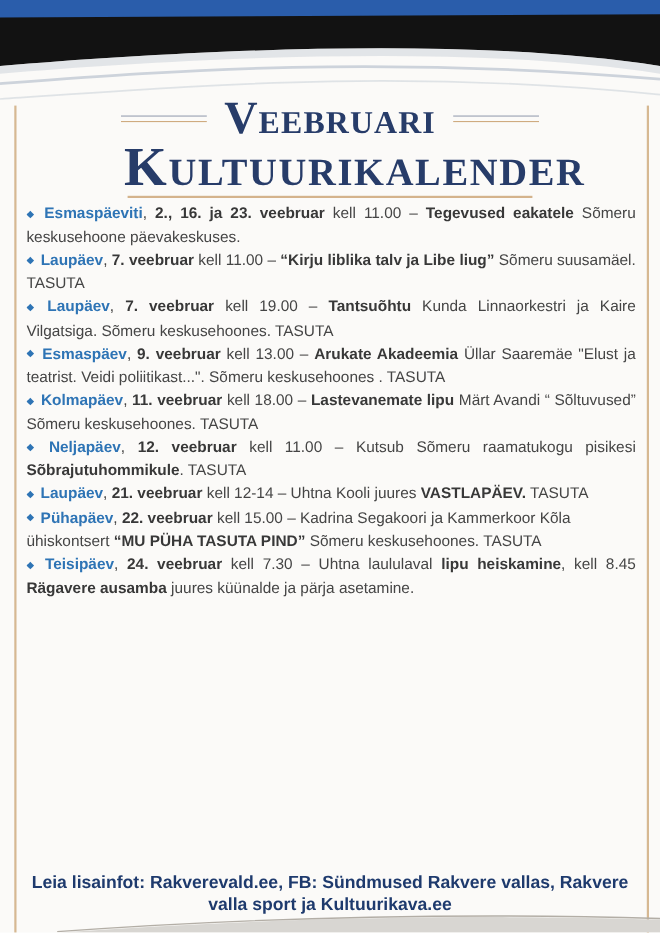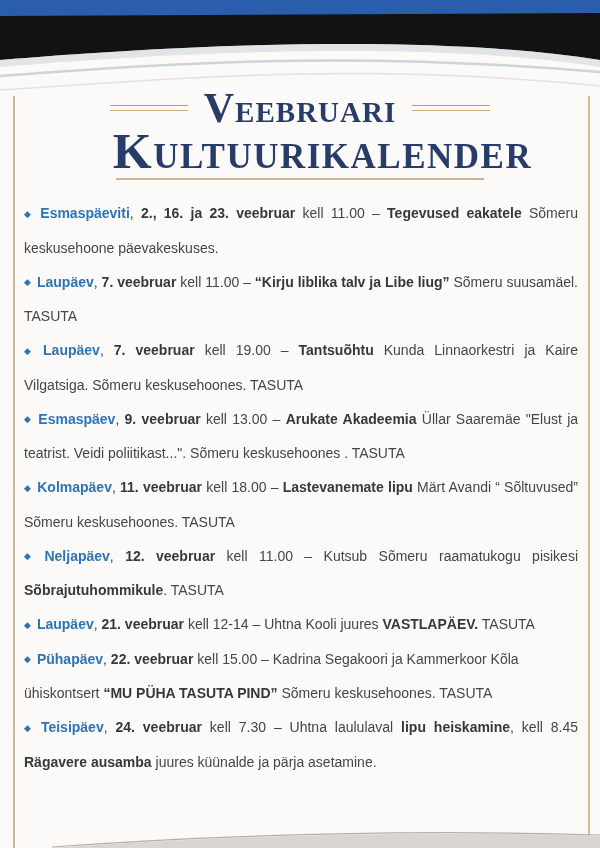--- a/index.html
+++ b/index.html
@@ -20,22 +20,22 @@
   .header{position:absolute;top:88px;left:0;width:600px;text-align:center;}
   .title-row{display:flex;justify-content:center;align-items:center;gap:16px;}
   .title-line1{font-family:"Liberation Serif","DejaVu Serif",serif;font-variant:small-caps;
     font-weight:bold;font-size:42px;line-height:40px;letter-spacing:1px;color:var(--title-navy);}
   .title-line2{font-family:"Liberation Serif","DejaVu Serif",serif;font-variant:small-caps;
     font-weight:bold;font-size:50px;line-height:44px;letter-spacing:1.5px;color:var(--title-navy);margin-top:1px;padding-left:45px;}
   .side-rule{width:78px;height:4px;border-top:1.5px solid #97a0b2;border-bottom:1.5px solid var(--frame-tan);}
   .title-divider{width:368px;border:0;border-top:2px solid var(--frame-tan);margin:5px auto 0;opacity:.9;}
 
   
-  .event-list{position:absolute;top:196px;left:24px;width:554px;height:604px;overflow:hidden;
-    font-size:14px;line-height:34px;color:var(--body-text);}
+  .event-list{position:absolute;top:183px;left:24px;width:554px;height:604px;overflow:hidden;
+    font-size:14px;line-height:21px;color:var(--body-text);}
   .event{margin:0;text-align:justify;}
   .bullet{color:var(--accent-blue);font-size:9px;margin-right:6px;vertical-align:1.5px;}
   .seg-day{color:var(--accent-blue);font-weight:bold;}
   .seg-b{color:var(--bold-text);font-weight:bold;}
   .seg-n{color:var(--body-text);}
 
   
   .footer{position:absolute;top:793px;left:0;width:600px;text-align:center;
     font-weight:bold;font-size:16px;line-height:19.5px;color:var(--footer-navy);}
 </style>
@@ -70,19 +70,23 @@
       <p class="event"><span class="bullet">◆</span><span class="seg-day">Laupäev</span><span class="seg-n">, </span><span class="seg-b">7. veebruar</span><span class="seg-n"> kell 11.00 – </span><span class="seg-b">“Kirju liblika talv ja Libe liug”</span><span class="seg-n"> Sõmeru suusamäel. TASUTA</span></p>
       <p class="event"><span class="bullet">◆</span><span class="seg-day">Laupäev</span><span class="seg-n">, </span><span class="seg-b">7. veebruar</span><span class="seg-n"> kell 19.00 – </span><span class="seg-b">Tantsuõhtu</span><span class="seg-n"> Kunda Linnaorkestri ja Kaire Vilgatsiga. Sõmeru keskusehoones. TASUTA</span></p>
       <p class="event"><span class="bullet">◆</span><span class="seg-day">Esmaspäev</span><span class="seg-n">, </span><span class="seg-b">9. veebruar</span><span class="seg-n"> kell 13.00 – </span><span class="seg-b">Arukate Akadeemia</span><span class="seg-n"> Üllar Saaremäe  "Elust ja teatrist. Veidi poliitikast...". Sõmeru keskusehoones . TASUTA</span></p>
       <p class="event"><span class="bullet">◆</span><span class="seg-day">Kolmapäev</span><span class="seg-n">, </span><span class="seg-b">11. veebruar</span><span class="seg-n"> kell 18.00 – </span><span class="seg-b">Lastevanemate lipu</span><span class="seg-n"> Märt Avandi “ Sõltuvused” Sõmeru keskusehoones. TASUTA</span></p>
       <p class="event"><span class="bullet">◆</span><span class="seg-day">Neljapäev</span><span class="seg-n">, </span><span class="seg-b">12. veebruar</span><span class="seg-n"> kell 11.00 – Kutsub Sõmeru raamatukogu pisikesi </span><span class="seg-b">Sõbrajutuhommikule</span><span class="seg-n">. TASUTA</span></p>
       <p class="event"><span class="bullet">◆</span><span class="seg-day">Laupäev</span><span class="seg-n">, </span><span class="seg-b">21. veebruar</span><span class="seg-n"> kell 12-14 – Uhtna Kooli juures </span><span class="seg-b">VASTLAPÄEV.</span><span class="seg-n"> TASUTA</span></p>
       <p class="event"><span class="bullet">◆</span><span class="seg-day">Pühapäev</span><span class="seg-n">, </span><span class="seg-b">22. veebruar</span><span class="seg-n"> kell 15.00 – Kadrina Segakoori ja Kammerkoor Kõla</span><br><span class="seg-n">ühiskontsert </span><span class="seg-b">“MU PÜHA TASUTA PIND”</span><span class="seg-n"> Sõmeru keskusehoones. TASUTA</span></p>
       <p class="event"><span class="bullet">◆</span><span class="seg-day">Teisipäev</span><span class="seg-n">, </span><span class="seg-b">24. veebruar</span><span class="seg-n"> kell 7.30 – Uhtna laululaval </span><span class="seg-b">lipu heiskamine</span><span class="seg-n">, kell 8.45 </span><span class="seg-b">Rägavere ausamba</span><span class="seg-n"> juures küünalde ja pärja asetamine.</span></p>
     </div>
 
+  <div class="footer">
+    <span>Leia lisainfot: Rakverevald.ee, FB: Sündmused Rakvere vallas, Rakvere</span><br>
+    <span>valla sport ja Kultuurikava.ee</span>
+  </div>
 
   <svg class="bottom-deco" viewBox="0 0 600 20" preserveAspectRatio="none">
     <path d="M52,20 C240,6 440,3 600,8 L600,20 Z" style="fill:var(--bottom-band-gray)"></path>
     <path d="M52,19 C240,5 440,2 600,7" style="stroke:#b3aea6;stroke-width:1.2;fill:none"></path>
   </svg>
 
 </div>
 
 </body></html>

